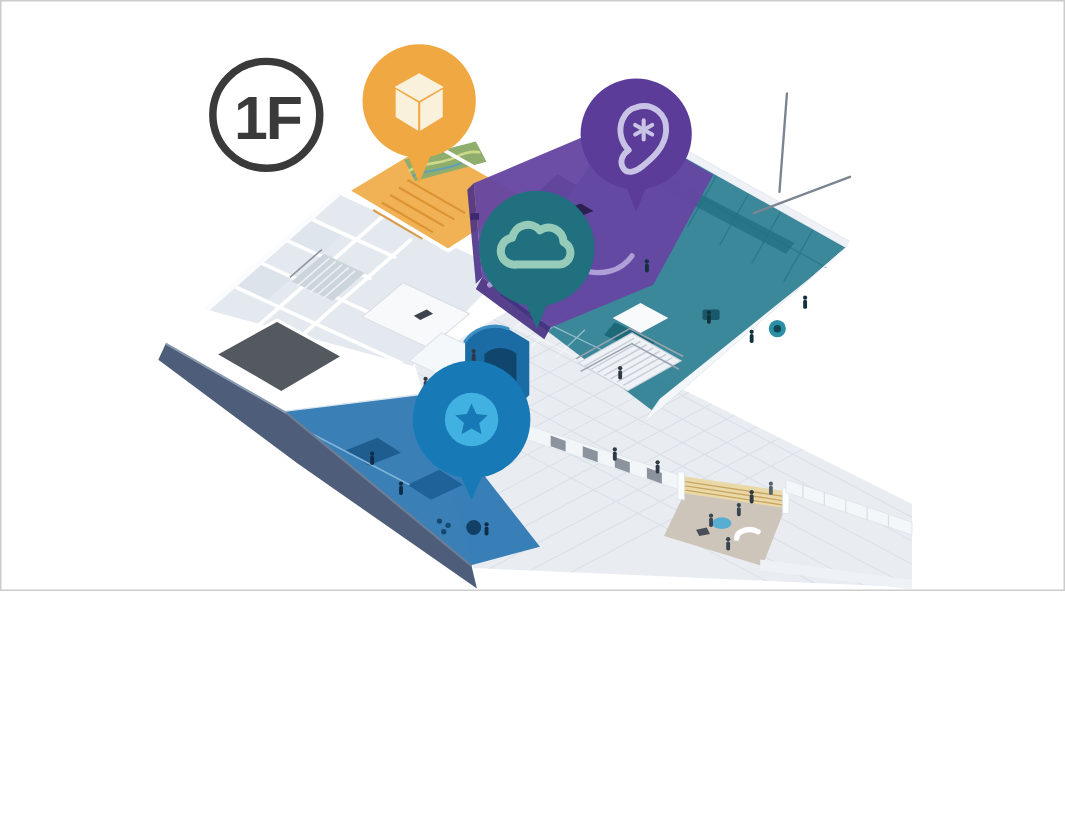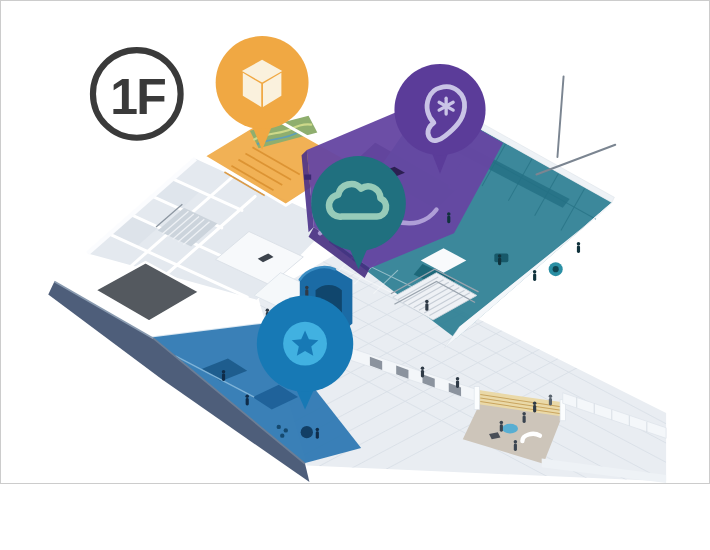--- a/index.html
+++ b/index.html
@@ -1,17 +1,17 @@
 <!DOCTYPE html>
 <html><head>
 <meta charset="utf-8">
 <style>
   html,body{margin:0;padding:0;background:#fff;}
   .stage{
-    width:710px;height:484px;box-sizing:border-box;
+    width:710px;height:394px;box-sizing:border-box;
     border:1px solid #ccc;background:#fff;position:relative;overflow:hidden;
     font-family:"Liberation Sans", sans-serif;
   }
   svg{display:block;width:100%;height:100%;}
   .badge-text{font-family:"Liberation Sans", sans-serif;font-weight:bold;font-size:57px;letter-spacing:-2px;}
 </style>
 </head>
 <body>
 
 <div class="stage">

